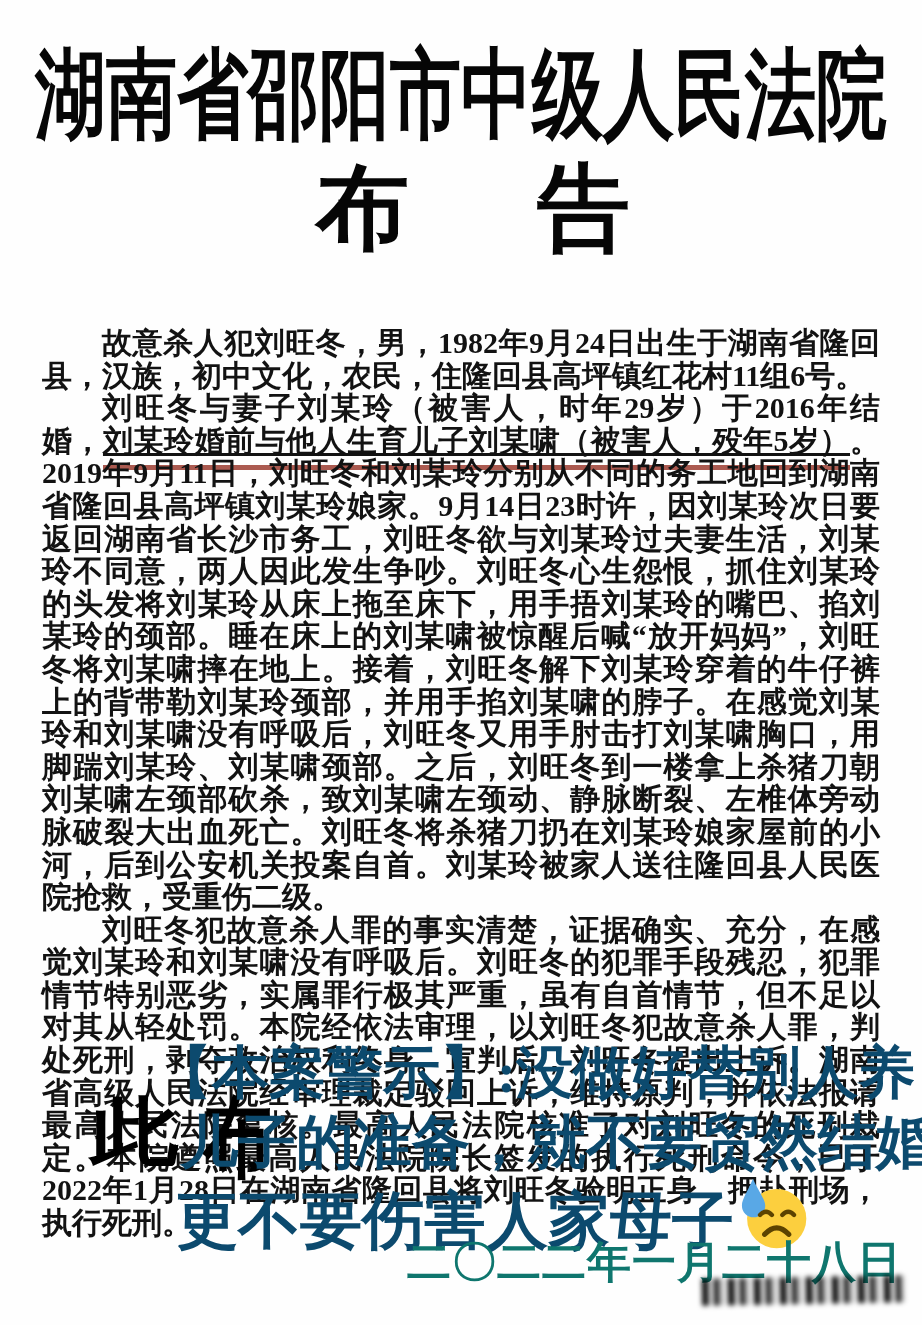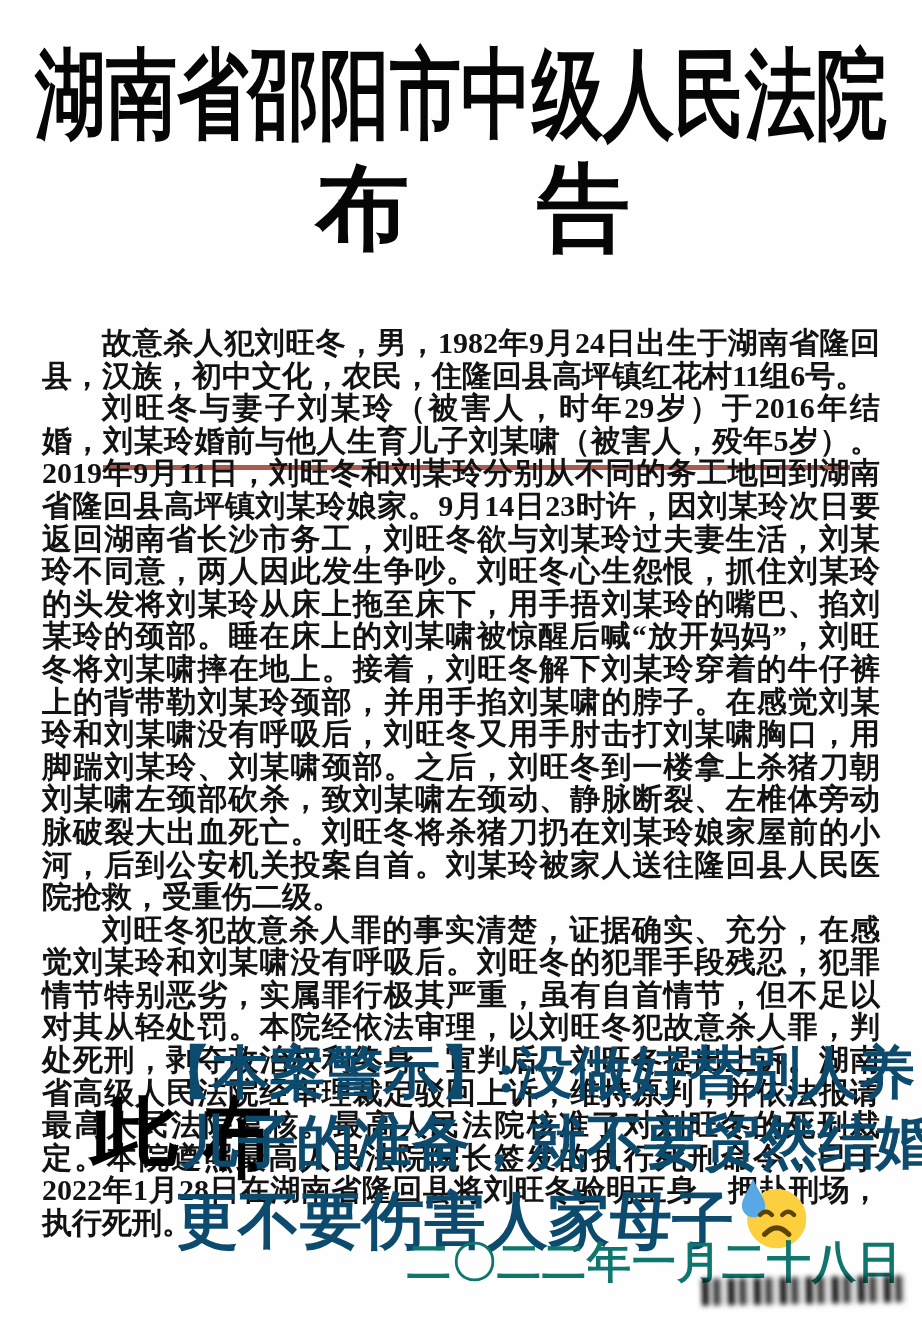--- a/index.html
+++ b/index.html
@@ -29,20 +29,21 @@
     position:absolute;left:42px;top:287px;width:838px;
     font-size:30px;line-height:32.6px;font-weight:700;
     text-align:justify;text-justify:inter-ideograph;
     color:#121212;
     margin-top:40px;
   }
   .body-text p{margin:0;text-indent:2em;}
   .red-underline{
     border-bottom:5px solid #ab5a50;
     padding-bottom:8px;
+    text-decoration:underline;
   }
   
   .closing-ci{
     position:absolute;left:90px;top:1096px;
     font-size:82px;font-weight:900;color:#000;line-height:1;
     transform:scale(1.08,0.9);transform-origin:top left;
   }
   .closing-bu{
     position:absolute;left:203px;top:1094px;
     font-size:88px;font-weight:900;color:#000;line-height:1;

